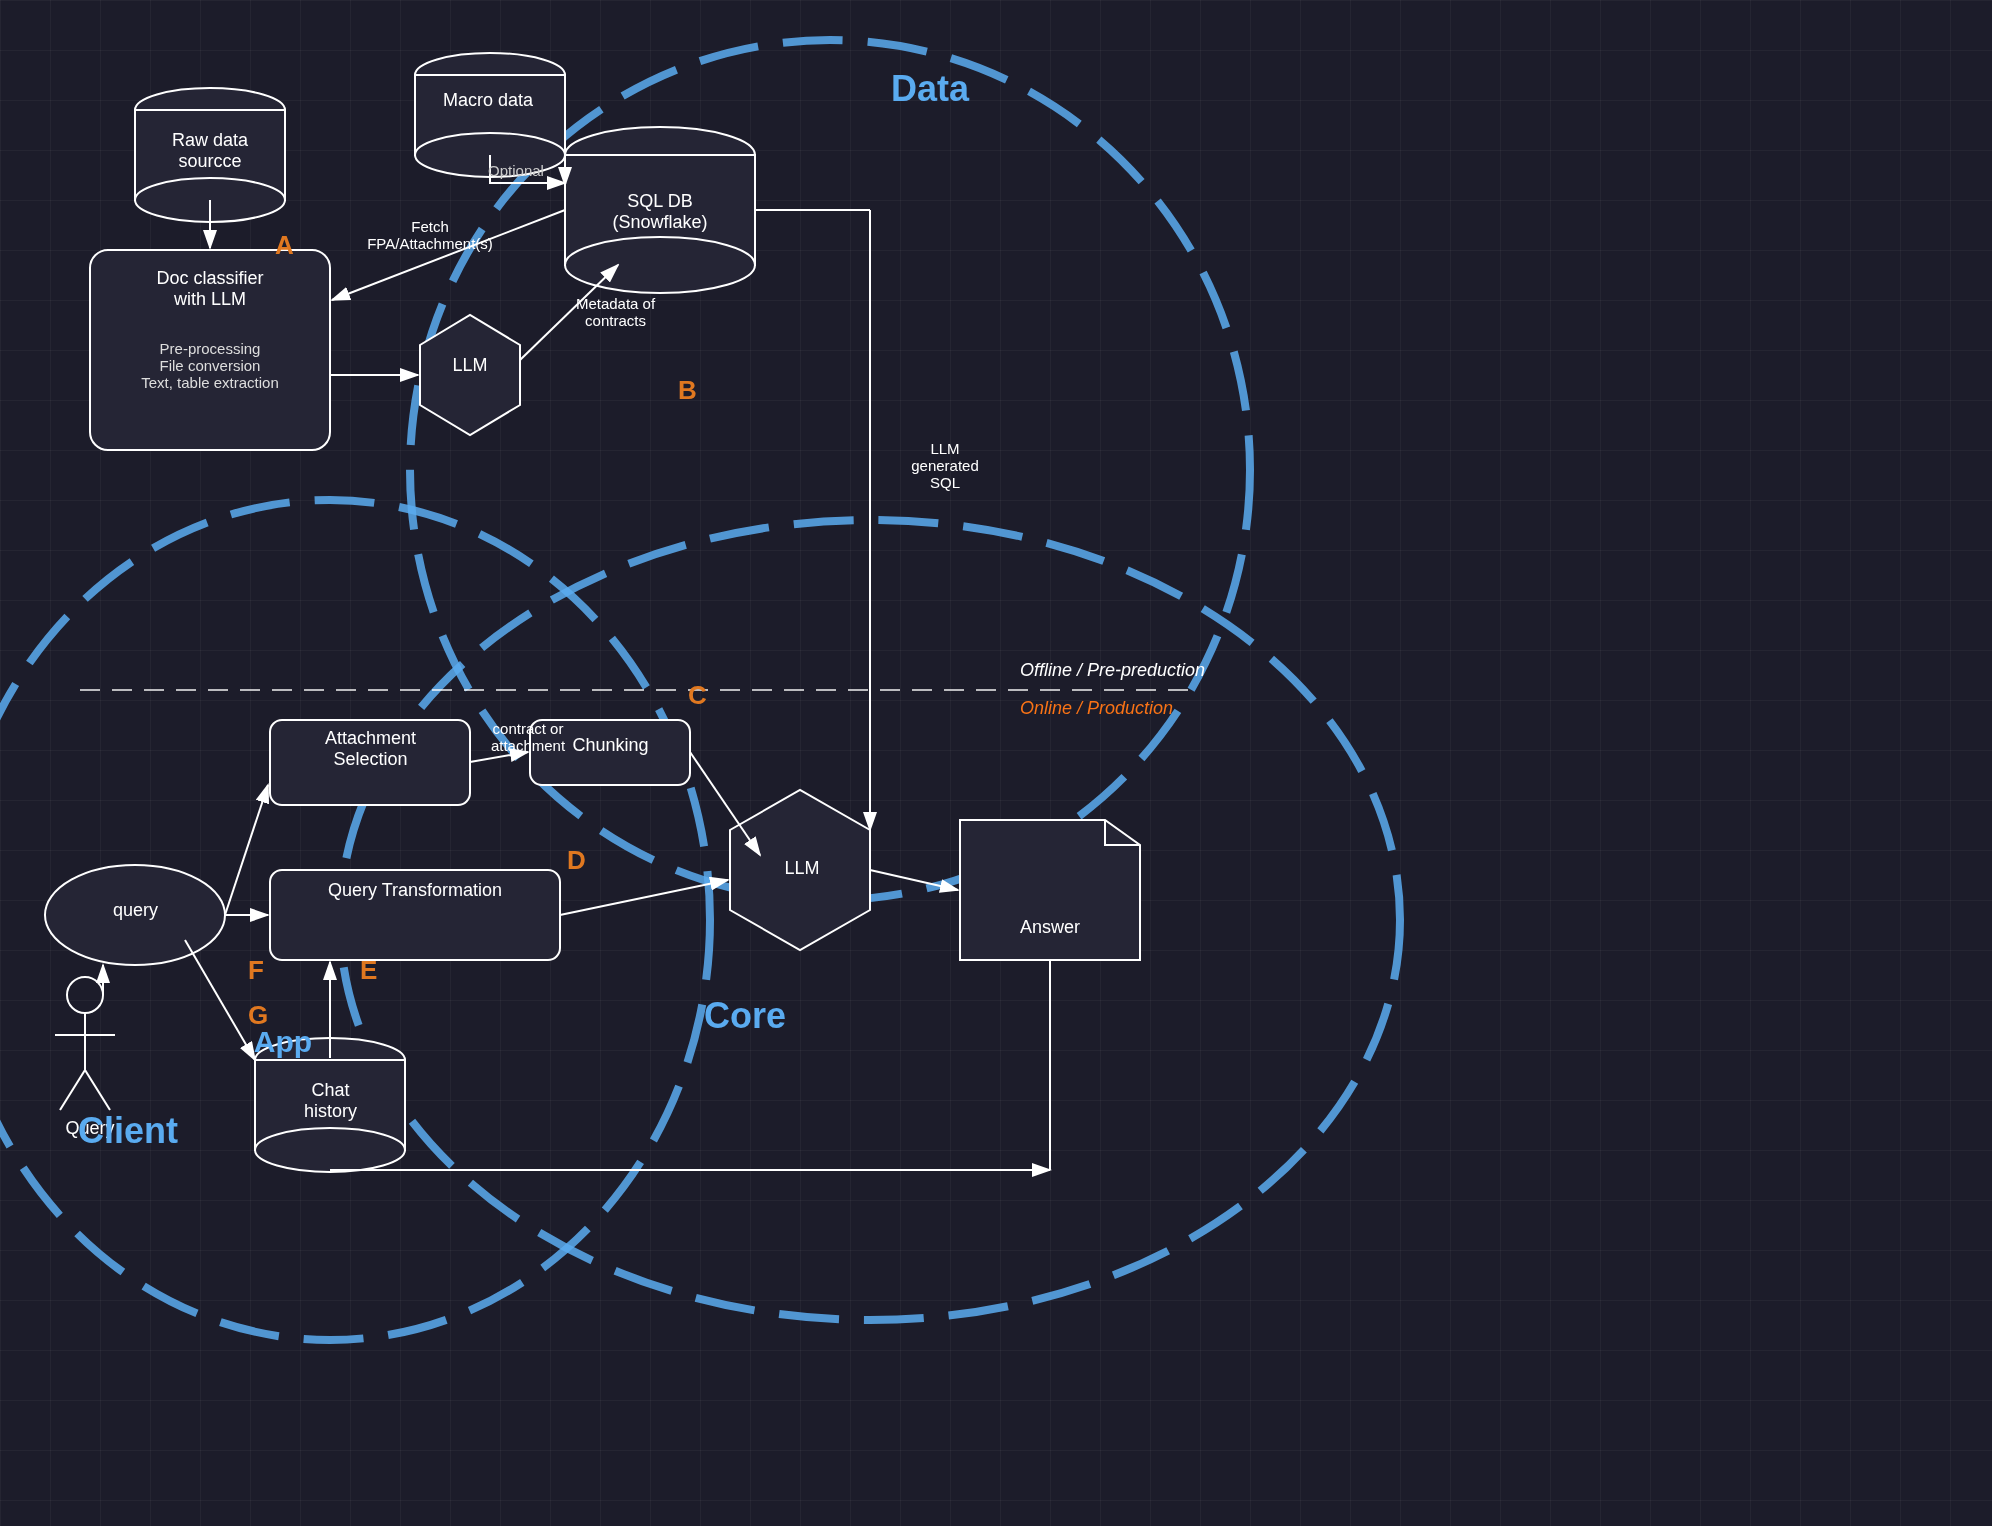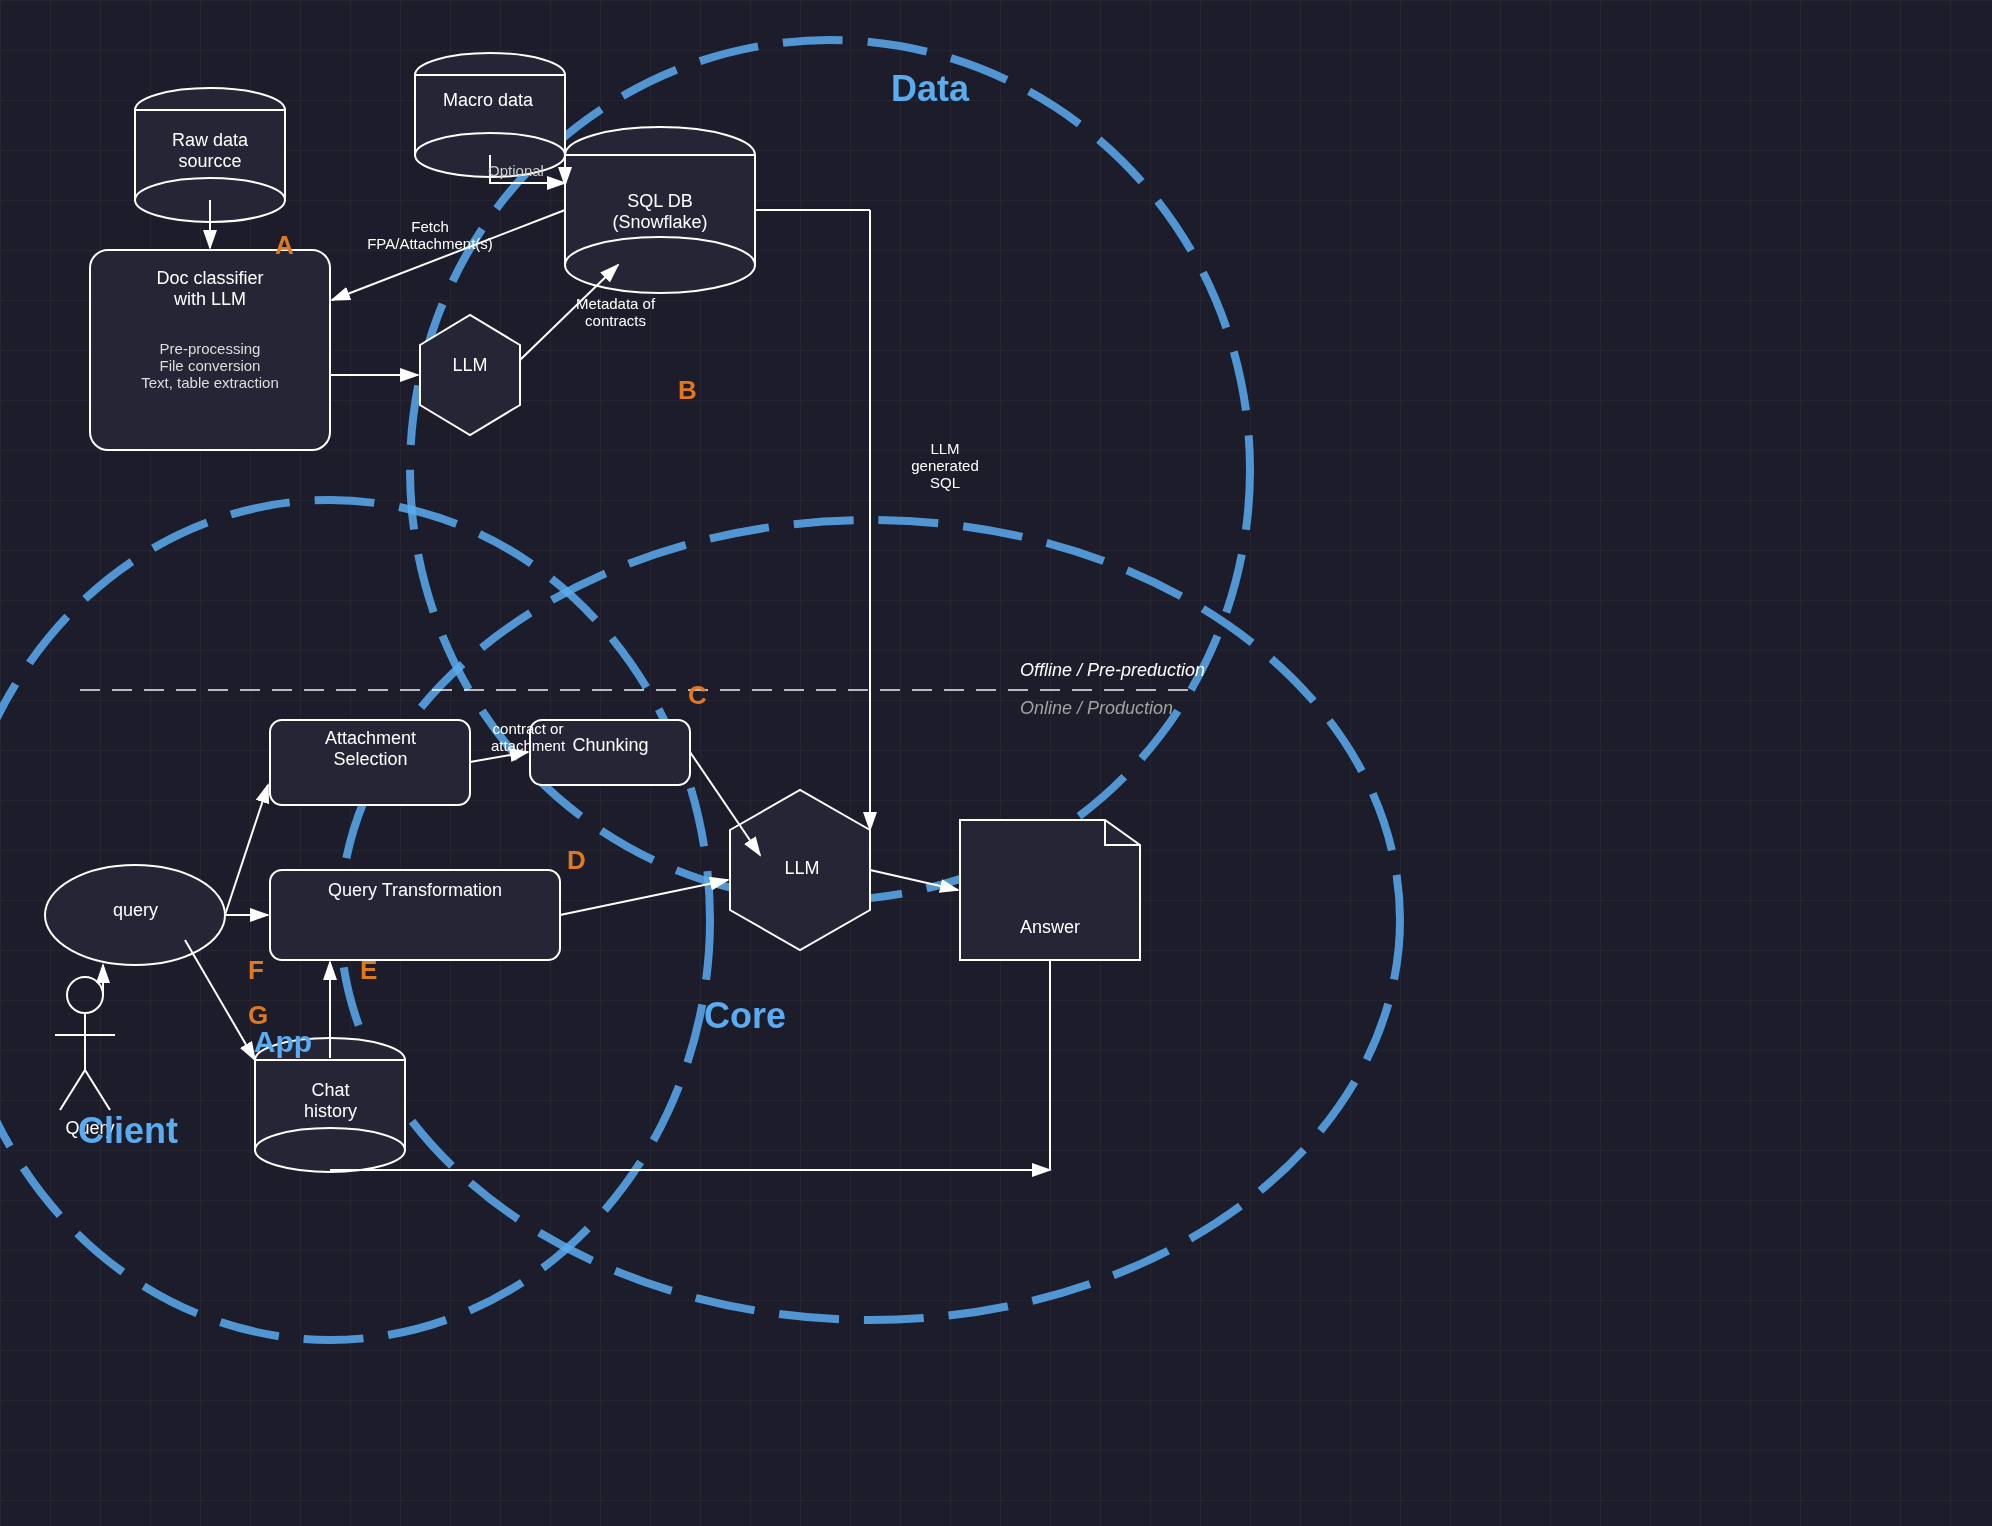--- a/index.html
+++ b/index.html
@@ -208,13 +208,13 @@
 <div class="label label-blue" style="left:840px;top:68px;width:180px;">Data</div>
 
 <div class="label label-blue" style="left:665px;top:995px;width:160px;">Core</div>
 
 <div class="label label-blue" style="left:48px;top:1110px;width:160px;">Client</div>
 
 <div class="label label-blue" style="left:238px;top:1025px;width:90px;font-size:30px;">App</div>
 
 <div class="offline-label" style="left:1020px;top:660px;color:white;font-size:18px;">Offline / Pre-preduction</div>
 
-<div class="offline-label" style="left:1020px;top:698px;color:#a3a3a3;font-size:18px;">Online / Production</div>
+<div class="offline-label" style="left:1020px;top:698px;color:#f97316;font-size:18px;">Online / Production</div>
 
 </body></html>

